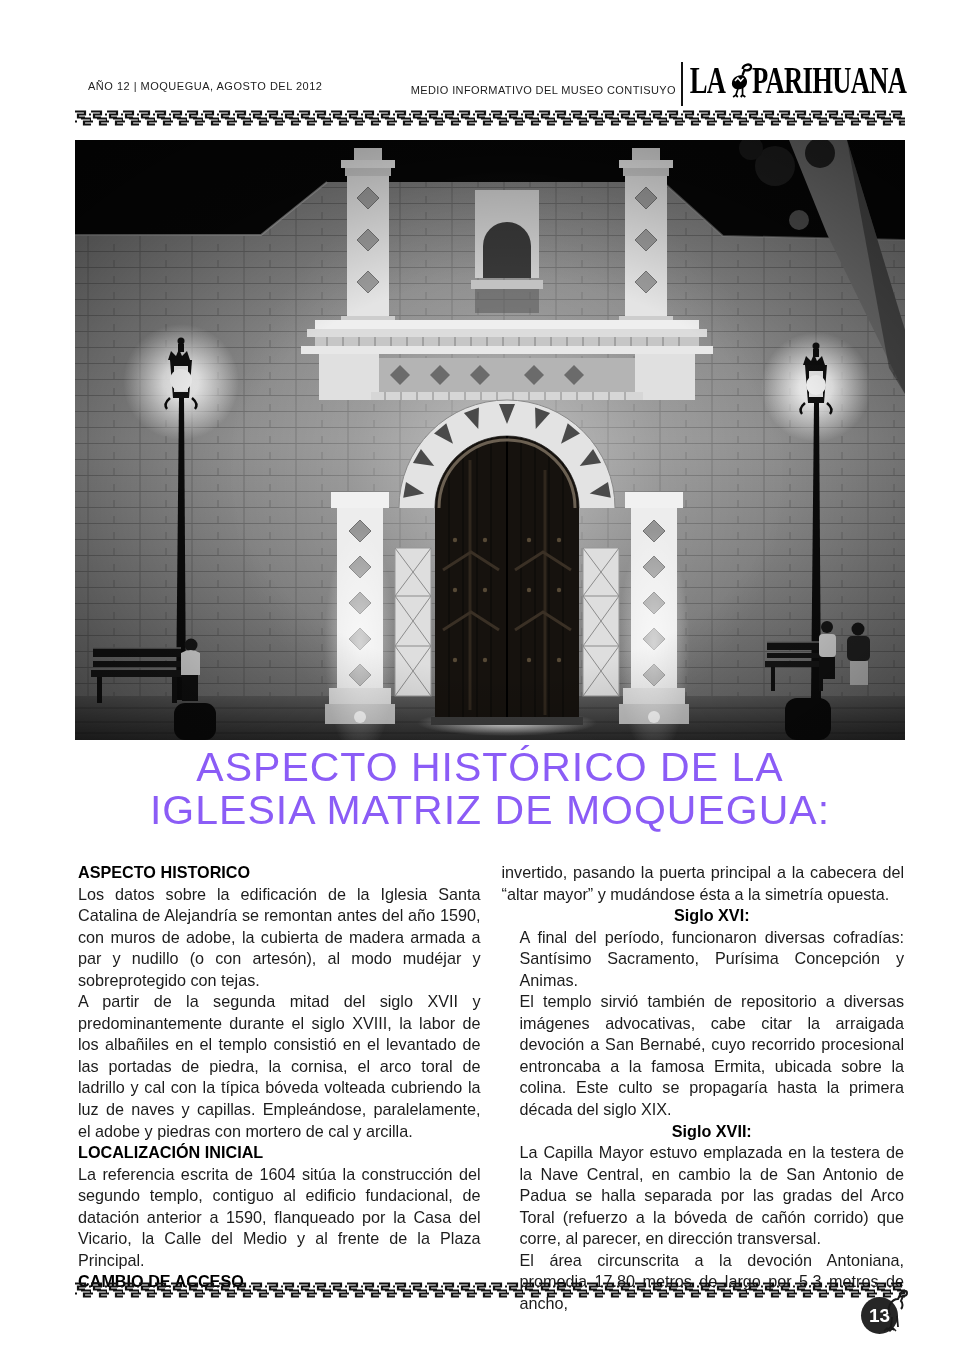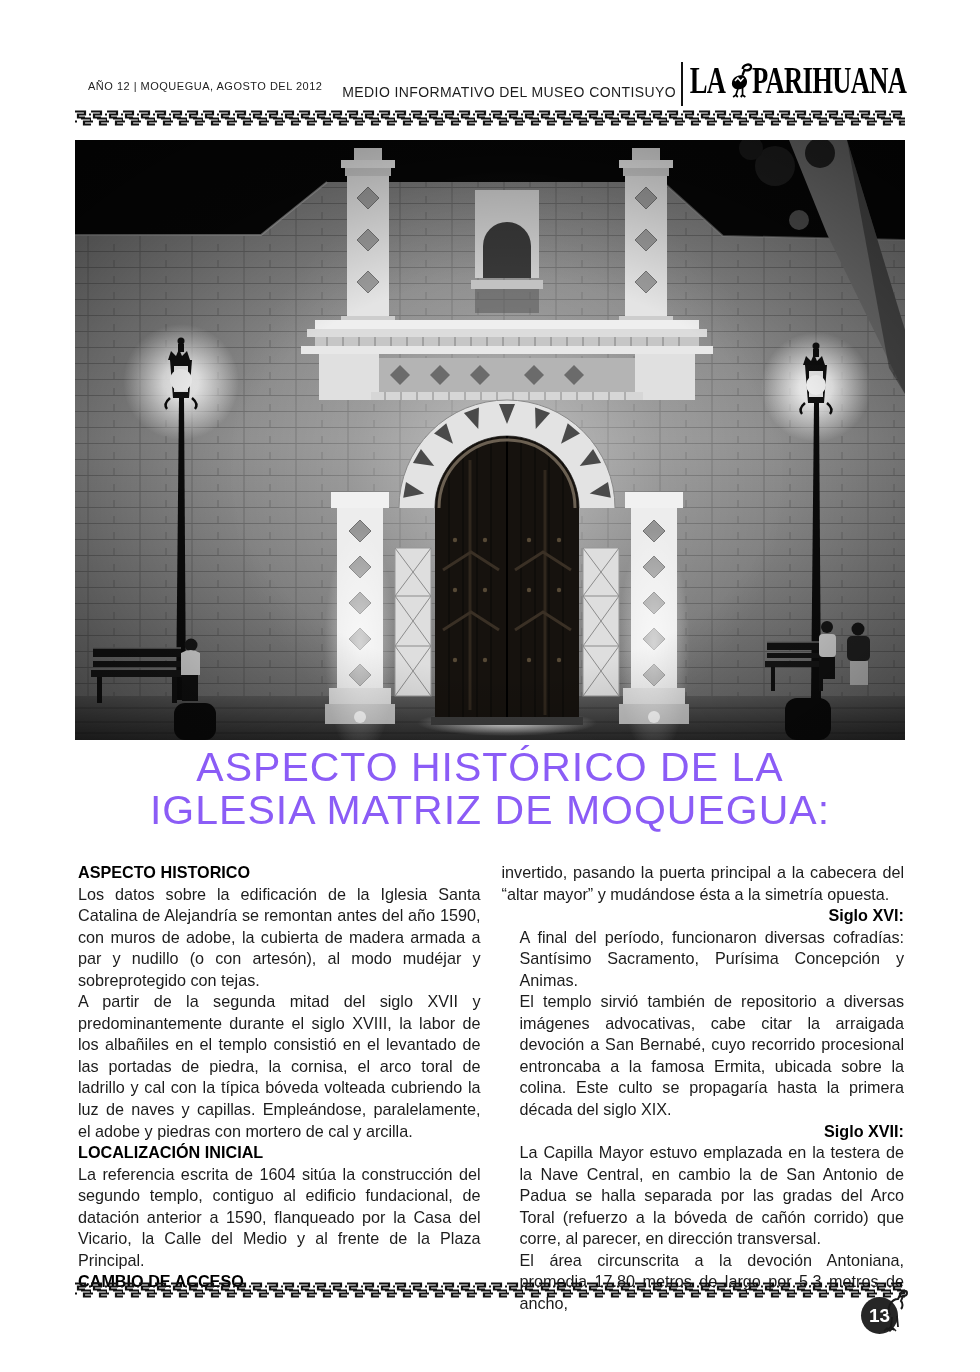--- a/index.html
+++ b/index.html
@@ -4,21 +4,21 @@
 <style>
   * { margin:0; padding:0; box-sizing:border-box; }
   html,body { background:#ffffff; }
   .sheet {
     position:relative; width:980px; height:1372px; margin:0 auto;
     background:#ffffff; overflow:hidden;
     font-family:"Liberation Sans", sans-serif; color:#1a1a1a;
   }
   
   .issue-line { position:absolute; left:88px; top:80px; font-size:11px; letter-spacing:.5px; color:#1d1d1d; }
-  .tagline    { position:absolute; top:84px; right:304px; font-size:14px; letter-spacing:.4px; color:#1d1d1d; }
+  .tagline    { position:absolute; top:84px; right:304px; font-size:11px; letter-spacing:.4px; color:#1d1d1d; }
   .mast-divider { position:absolute; left:681px; top:62px; width:2px; height:44px; background:#111; }
   .masthead {
     position:absolute; top:60px; right:74px; height:40px;
     display:flex; align-items:center; gap:2px; white-space:nowrap;
     font-family:"Liberation Serif", serif; font-weight:bold; font-size:38px;
     letter-spacing:-1px; color:#000;
     transform:scaleX(.70); transform-origin:100% 50%;
   }
   .masthead .bird { width:34px; height:36px; transform:scaleX(1.35); flex:0 0 auto; }
   
@@ -29,21 +29,21 @@
   .photo svg { display:block; width:100%; height:100%; }
   
   .title { position:absolute; left:75px; top:746px; width:830px; text-align:center;
            font-size:41px; line-height:1.04; letter-spacing:1px; color:#8b5cf6; font-weight:400; }
   .byline { position:absolute; left:75px; top:838px; width:830px; text-align:center;
             font-size:12.5px; color:#222; }
   
   .cols { position:absolute; left:78px; top:862px; width:826px; display:flex; gap:21px; }
   .col  { width:403px; font-size:16.2px; line-height:1.33; text-align:justify; color:#1c1c1c; }
   .col .h   { font-weight:bold; color:#000; text-align:left; }
-  .col .sub { font-weight:bold; color:#000; padding-left:18px; text-align:right; }
+  .col .sub { font-weight:bold; color:#000; padding-left:18px; text-align:center; }
   .col .ip  { padding-left:18px; }
   
   .badge { position:absolute; left:845px; top:1297px; width:37px; height:37px; border-radius:50%;
            background:#262626; color:#fff; display:flex; align-items:center; justify-content:center;
            font-size:19px; font-weight:bold;margin-left:16px; }
   .badge-bird { position:absolute; left:876px; top:1289px; width:32px; height:50px; }
 </style>
 </head>
 <body>
 

